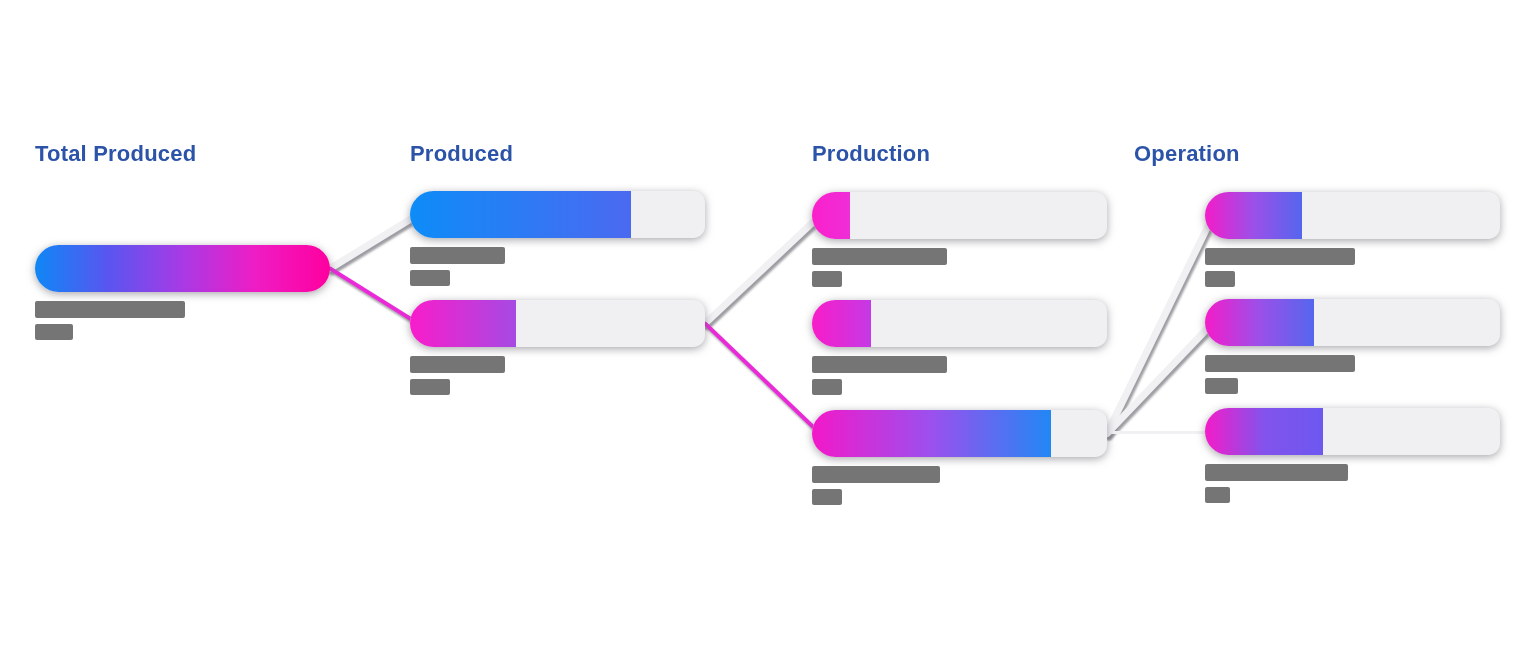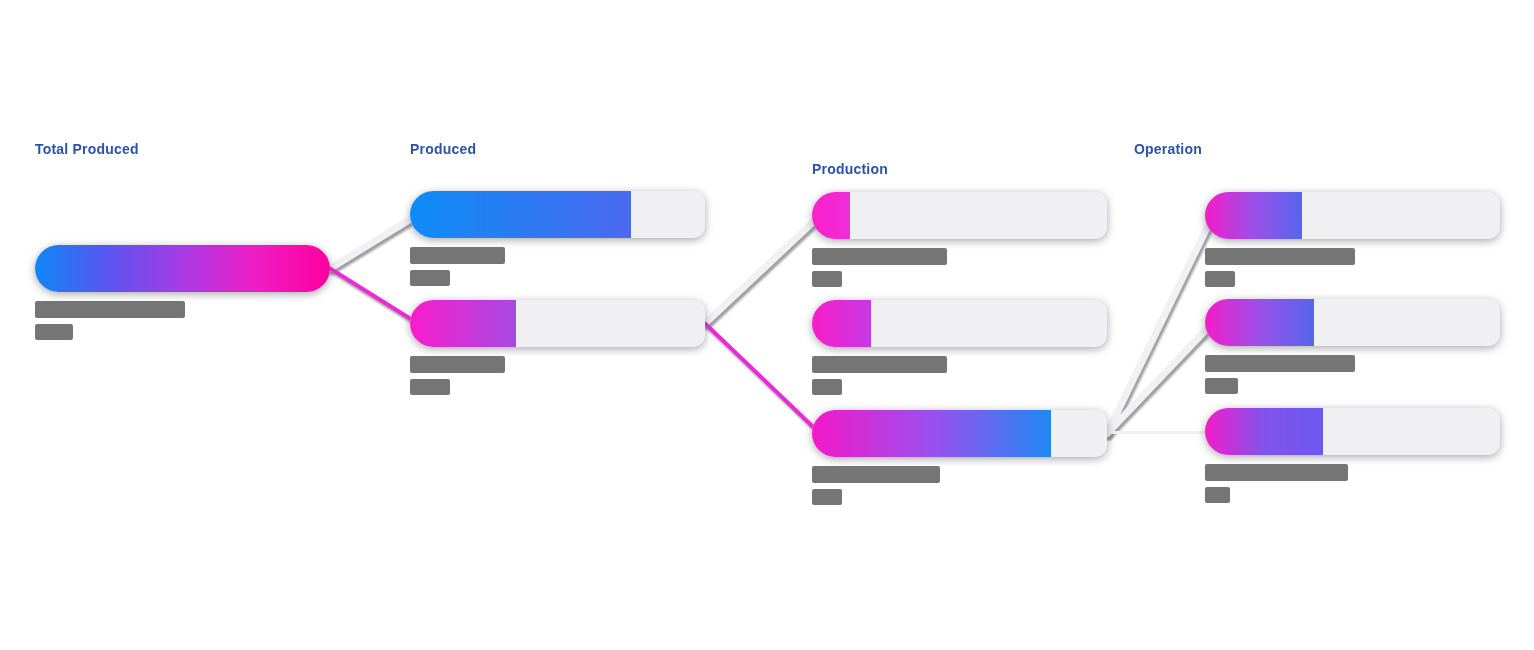--- a/index.html
+++ b/index.html
@@ -6,21 +6,21 @@
   .canvas{
     position:relative;
     width:1534px;height:650px;
     background:#ffffff;
     font-family:"Liberation Sans", sans-serif;
     overflow:hidden;
   }
   .links-svg{position:absolute;left:0;top:0;z-index:1;}
   .col-header{
     position:absolute;top:141px;z-index:3;
-    font-size:14px;font-weight:bold;letter-spacing:.2px;
+    font-size:22px;font-weight:bold;letter-spacing:.2px;
     filter:blur(.4px);
   }
   .bar{
     position:absolute;z-index:2;
     width:295px;height:47px;
     background:#f0f0f2;
     border-radius:24px 12px 12px 24px;
     box-shadow:0 2px 8px rgba(95,95,106,.55);
     cursor:pointer;
   }
@@ -56,21 +56,21 @@
         <line x1="705" y1="323.5" x2="820" y2="323.5" class="link-light" filter="url(#lnshadow)" stroke-linecap="round"></line>
         <line x1="705" y1="323.5" x2="820" y2="433.5" class="link-magenta" filter="url(#lnshadow)" stroke-linecap="round"></line>
         <line x1="1107" y1="433.5" x2="1213" y2="215.5" class="link-light" filter="url(#lnshadow)" stroke-linecap="round"></line>
         <line x1="1107" y1="433.5" x2="1213" y2="322.5" class="link-light" filter="url(#lnshadow)" stroke-linecap="round"></line>
         <line x1="1107" y1="433.5" x2="1213" y2="431.5" class="link-light" filter="url(#lnshadow)" stroke-linecap="round"></line>
       </g>
   </svg>
 
   <div class="col-header" style="left: 35px; color: rgb(43, 83, 168);">Total Produced</div>
   <div class="col-header" style="left: 410px; color: rgb(43, 83, 168);">Produced</div>
-  <div class="col-header" style="left: 812px; color: rgb(43, 83, 168); margin-top: 20px;">Production</div>
+  <div class="col-header" style="left: 812px; color: rgb(43, 83, 168);">Production</div>
   <div class="col-header" style="left: 1134px; color: rgb(43, 83, 168);">Operation</div>
 
 <div class="bar" style="left: 35px; top: 245px; background: transparent; border-radius: 24px;">
       <div class="fill full" style="width: 295px; background: linear-gradient(90deg, rgb(15, 135, 245), rgb(90, 85, 240), rgb(168, 58, 229), rgb(239, 28, 196), rgb(254, 0, 159));"></div>
     </div>
     <div class="lab l1" style="left: 35px; top: 301px; width: 150px; background: rgb(117, 117, 117);"></div>
     <div class="lab l2" style="left: 35px; top: 324px; width: 38px; background: rgb(117, 117, 117);"></div>
     <div class="bar" style="left: 410px; top: 191px; background: rgb(240, 240, 242);">
       <div class="fill" style="width: 221px; background: linear-gradient(90deg, rgb(13, 140, 247), rgb(75, 105, 241));"></div>
     </div>

